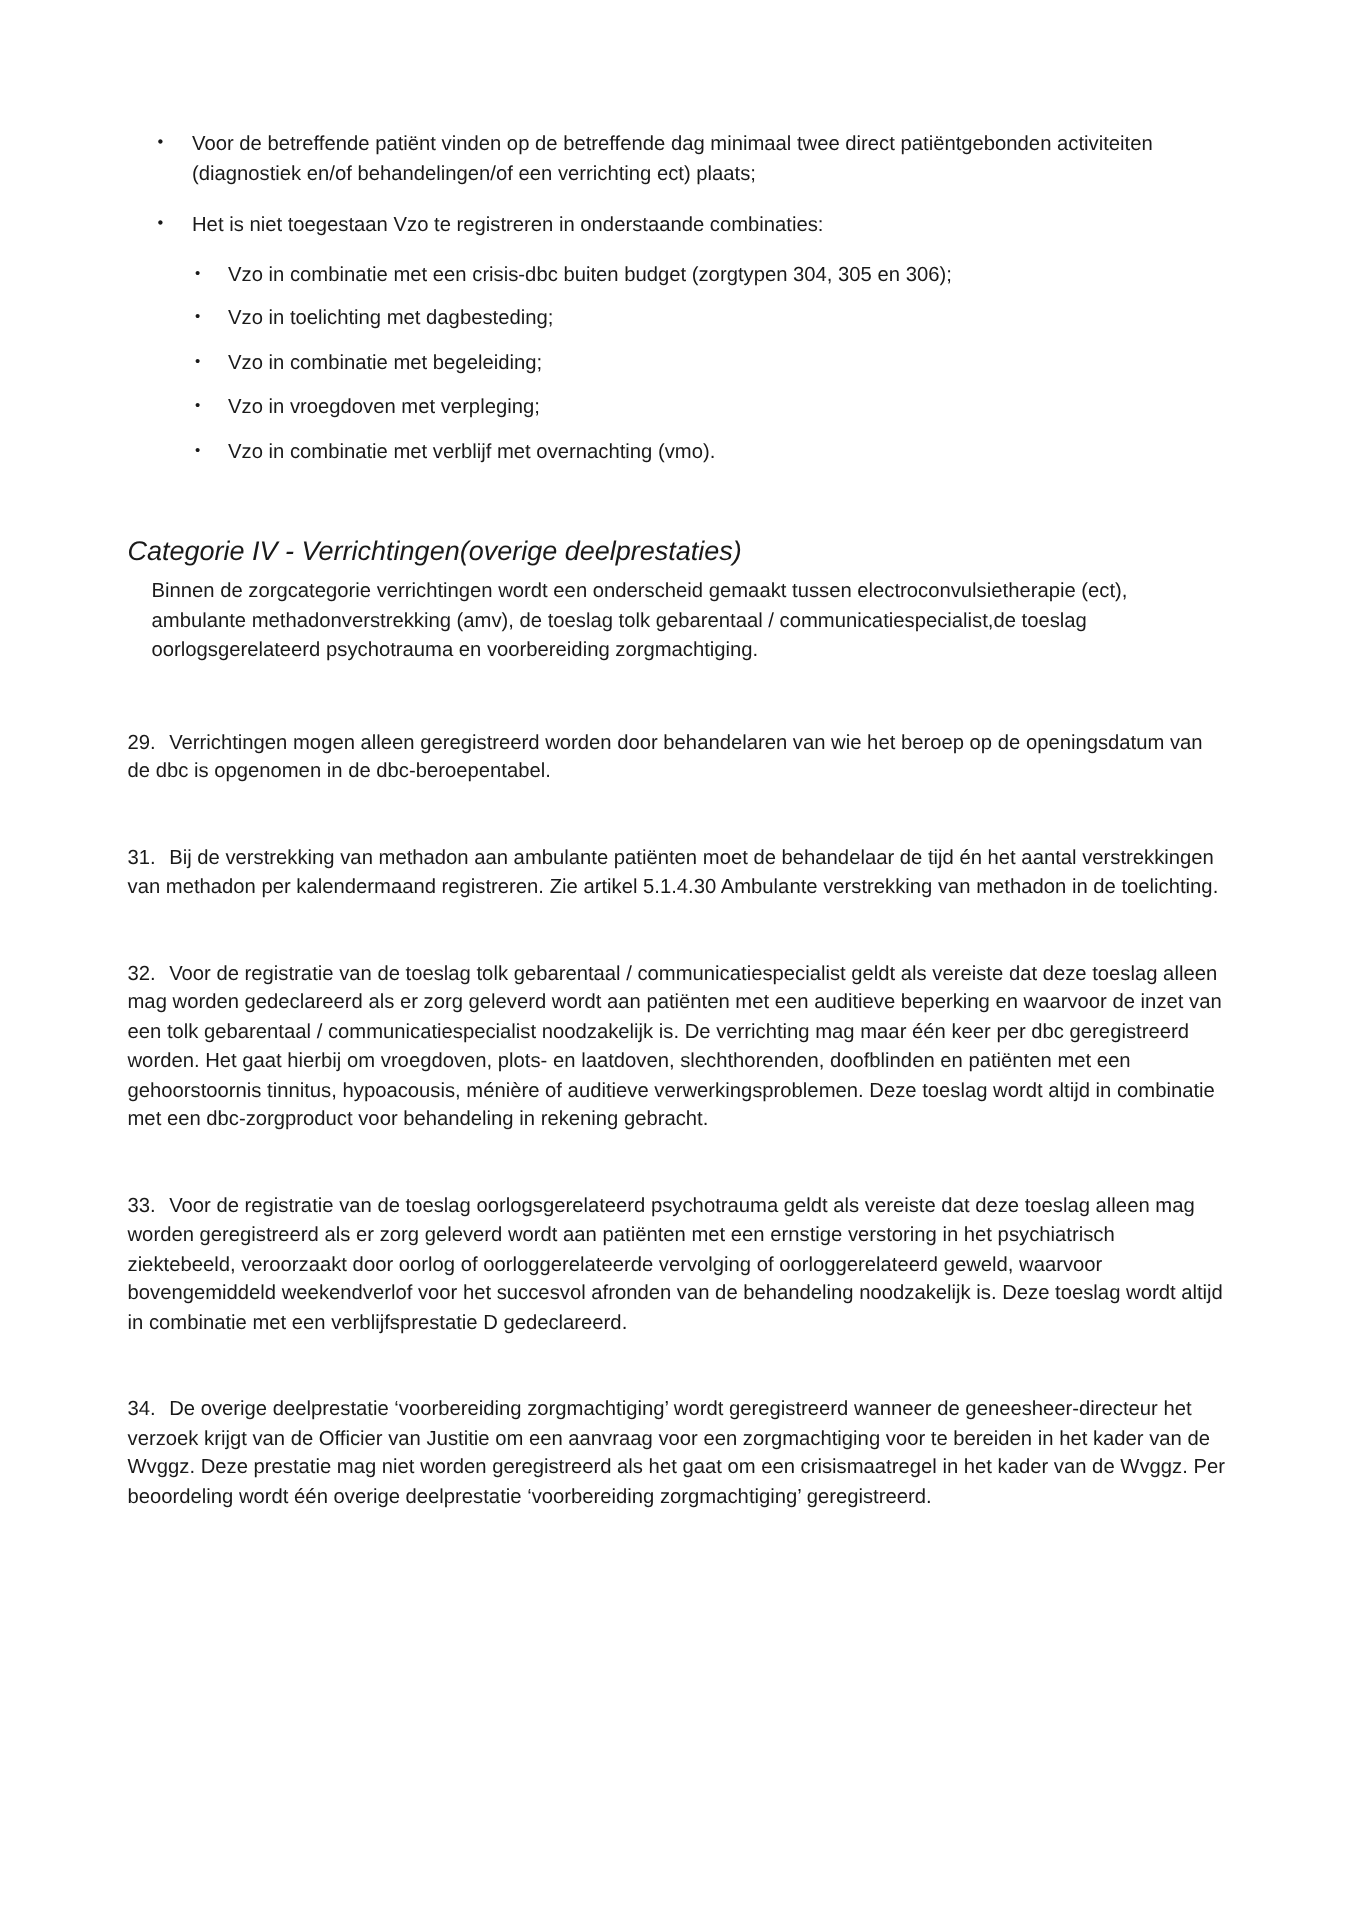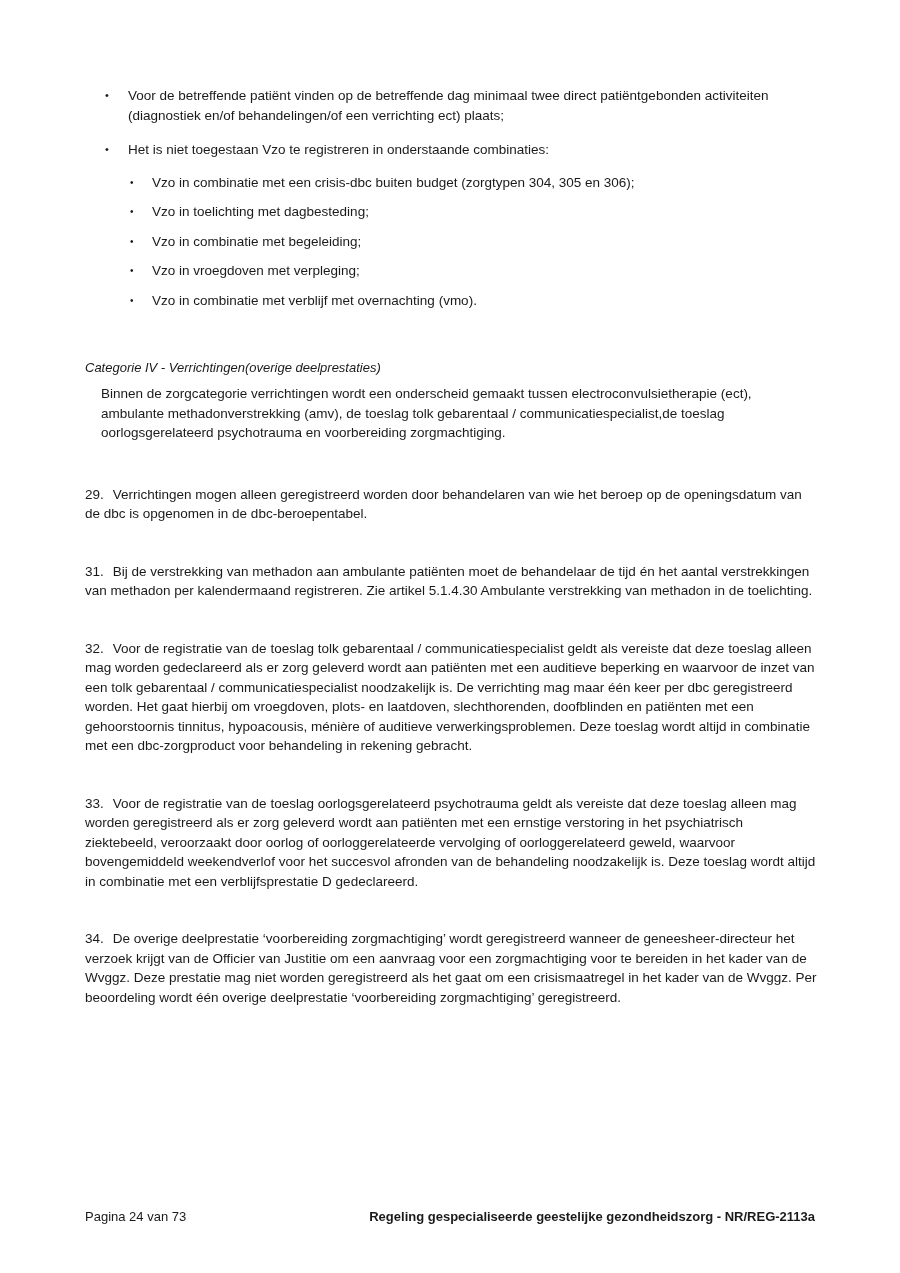--- a/index.html
+++ b/index.html
@@ -38,21 +38,21 @@
   .sub-item > .marker {
     position: absolute;
     left: 45px;
     top: 0;
     font-size: 10px;
   }
   .sub-text { display: block; padding-left: 67px; }
 
   .section-heading {
     margin: 48px 0 0 0;
-    font-size: 13px;
+    font-size: 18px;
     font-style: italic;
     font-weight: normal;
     line-height: 19px;
   }
   .intro {
     margin: 7px 0 0 16px;
   }
   .numbered { margin: 38px 0 0 0; }
   .numbered.first { margin-top: 42px; }
   .pnum { margin-right: 9px; }
@@ -115,17 +115,13 @@
     <div>
         <p class="numbered first"><span class="pnum">29.</span><span class="ptext">Verrichtingen mogen alleen geregistreerd worden door behandelaren van wie het beroep op de openingsdatum van de dbc is opgenomen in de dbc-beroepentabel.</span></p>
         <p class="numbered"><span class="pnum">31.</span><span class="ptext">Bij de verstrekking van methadon aan ambulante patiënten moet de behandelaar de tijd én het aantal verstrekkingen van methadon per kalendermaand registreren. Zie artikel 5.1.4.30 Ambulante verstrekking van methadon in de toelichting.</span></p>
         <p class="numbered"><span class="pnum">32.</span><span class="ptext">Voor de registratie van de toeslag tolk gebarentaal / communicatiespecialist geldt als vereiste dat deze toeslag alleen mag worden gedeclareerd als er zorg geleverd wordt aan patiënten met een auditieve beperking en waarvoor de inzet van een tolk gebarentaal / communicatiespecialist noodzakelijk is. De verrichting mag maar één keer per dbc geregistreerd worden. Het gaat hierbij om vroegdoven, plots- en laatdoven, slechthorenden, doofblinden en patiënten met een gehoorstoornis tinnitus, hypoacousis, ménière of auditieve verwerkingsproblemen. Deze toeslag wordt altijd in combinatie met een dbc-zorgproduct voor behandeling in rekening gebracht.</span></p>
         <p class="numbered"><span class="pnum">33.</span><span class="ptext">Voor de registratie van de toeslag oorlogsgerelateerd psychotrauma geldt als vereiste dat deze toeslag alleen mag worden geregistreerd als er zorg geleverd wordt aan patiënten met een ernstige verstoring in het psychiatrisch ziektebeeld, veroorzaakt door oorlog of oorloggerelateerde vervolging of oorloggerelateerd geweld, waarvoor bovengemiddeld weekendverlof voor het succesvol afronden van de behandeling noodzakelijk is. Deze toeslag wordt altijd in combinatie met een verblijfsprestatie D gedeclareerd.</span></p>
         <p class="numbered"><span class="pnum">34.</span><span class="ptext">De overige deelprestatie ‘voorbereiding zorgmachtiging’ wordt geregistreerd wanneer de geneesheer-directeur het verzoek krijgt van de Officier van Justitie om een aanvraag voor een zorgmachtiging voor te bereiden in het kader van de Wvggz. Deze prestatie mag niet worden geregistreerd als het gaat om een crisismaatregel in het kader van de Wvggz. Per beoordeling wordt één overige deelprestatie ‘voorbereiding zorgmachtiging’ geregistreerd.</span></p>
       </div>
 
   </div>
 
-  <div class="footer">
-    <span class="page-label">Pagina 24 van 73</span>
-    <span class="doc-title">Regeling gespecialiseerde geestelijke gezondheidszorg - NR/REG-2113a</span>
-  </div>
 </div>
 
 </body></html>

